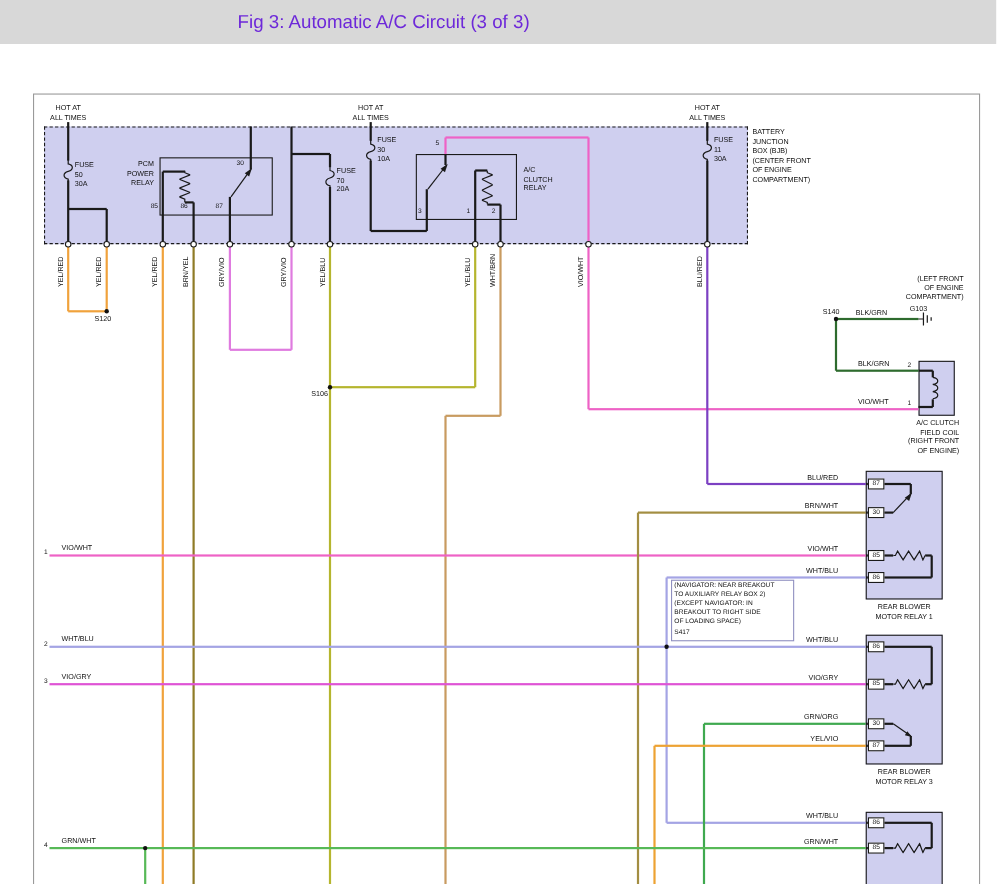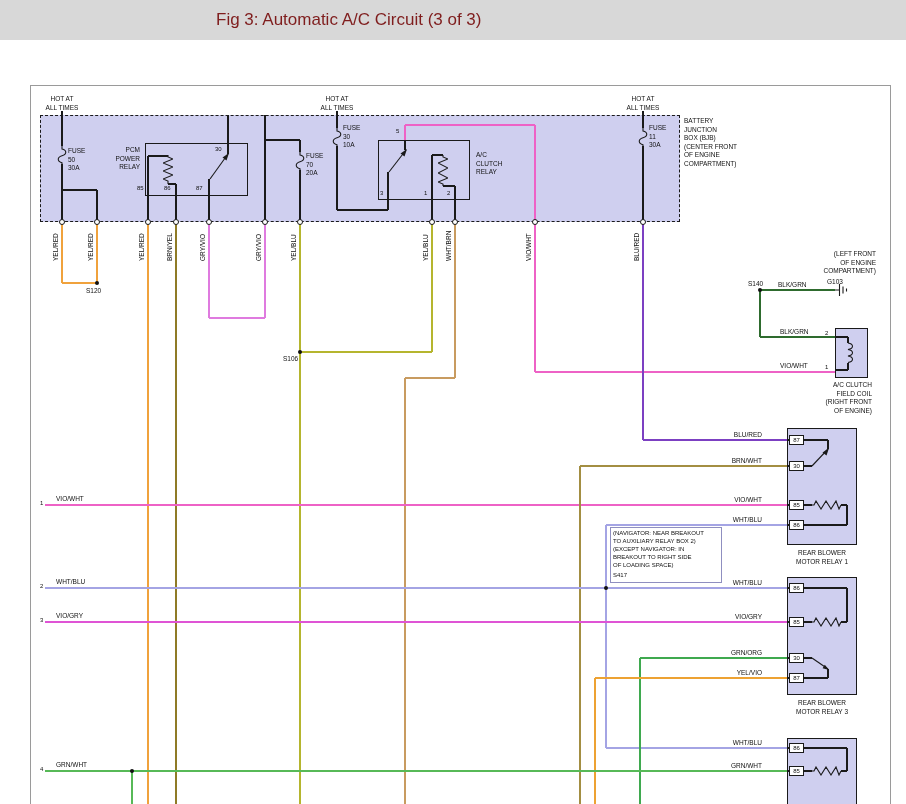--- a/index.html
+++ b/index.html
@@ -1,20 +1,20 @@
 <!DOCTYPE html>
 <html><head>
 <meta charset="utf-8">
 <style>
   *{margin:0;padding:0;box-sizing:border-box}
   html,body{width:906px;height:804px;overflow:hidden;background:#fff;
     font-family:"Liberation Sans","DejaVu Sans",sans-serif;}
   #canvas{position:relative;width:906px;height:804px;overflow:hidden;background:#fff}
   #header{position:absolute;left:0;top:0;width:906px;height:40px;background:#d8d8d8}
-  #title{position:absolute;left:216px;top:10px;font-size:17px;color:#7f1d1d}
+  #title{position:absolute;left:216px;top:10px;font-size:17px;color:#6d28d9}
   #panel{position:absolute;left:30px;top:85px;width:861px;height:735px;border:1px solid #9a9a9a;background:#fff}
   .box{position:absolute;border:1px solid #1a1a1a}
   #bjb{left:40px;top:115px;width:640px;height:107px;border:1px dashed #1a1a1a;background:#cfcfef}
   #pcm-box{left:145px;top:143px;width:103px;height:53px}
   #ac-box{left:378px;top:140px;width:92px;height:60px}
   #r1-box{left:787px;top:428px;width:70px;height:117px;background:#cfcfef}
   #r3-box{left:787px;top:577px;width:70px;height:118px;background:#cfcfef}
   #r4-box{left:787px;top:738px;width:70px;height:80px;background:#cfcfef}
   #coil-box{left:835px;top:328px;width:33px;height:50px;background:#cfcfef}
   #note-box{position:absolute;left:610px;top:527px;width:112px;height:56px;border:1px solid #8f8fc0;background:#fff}

